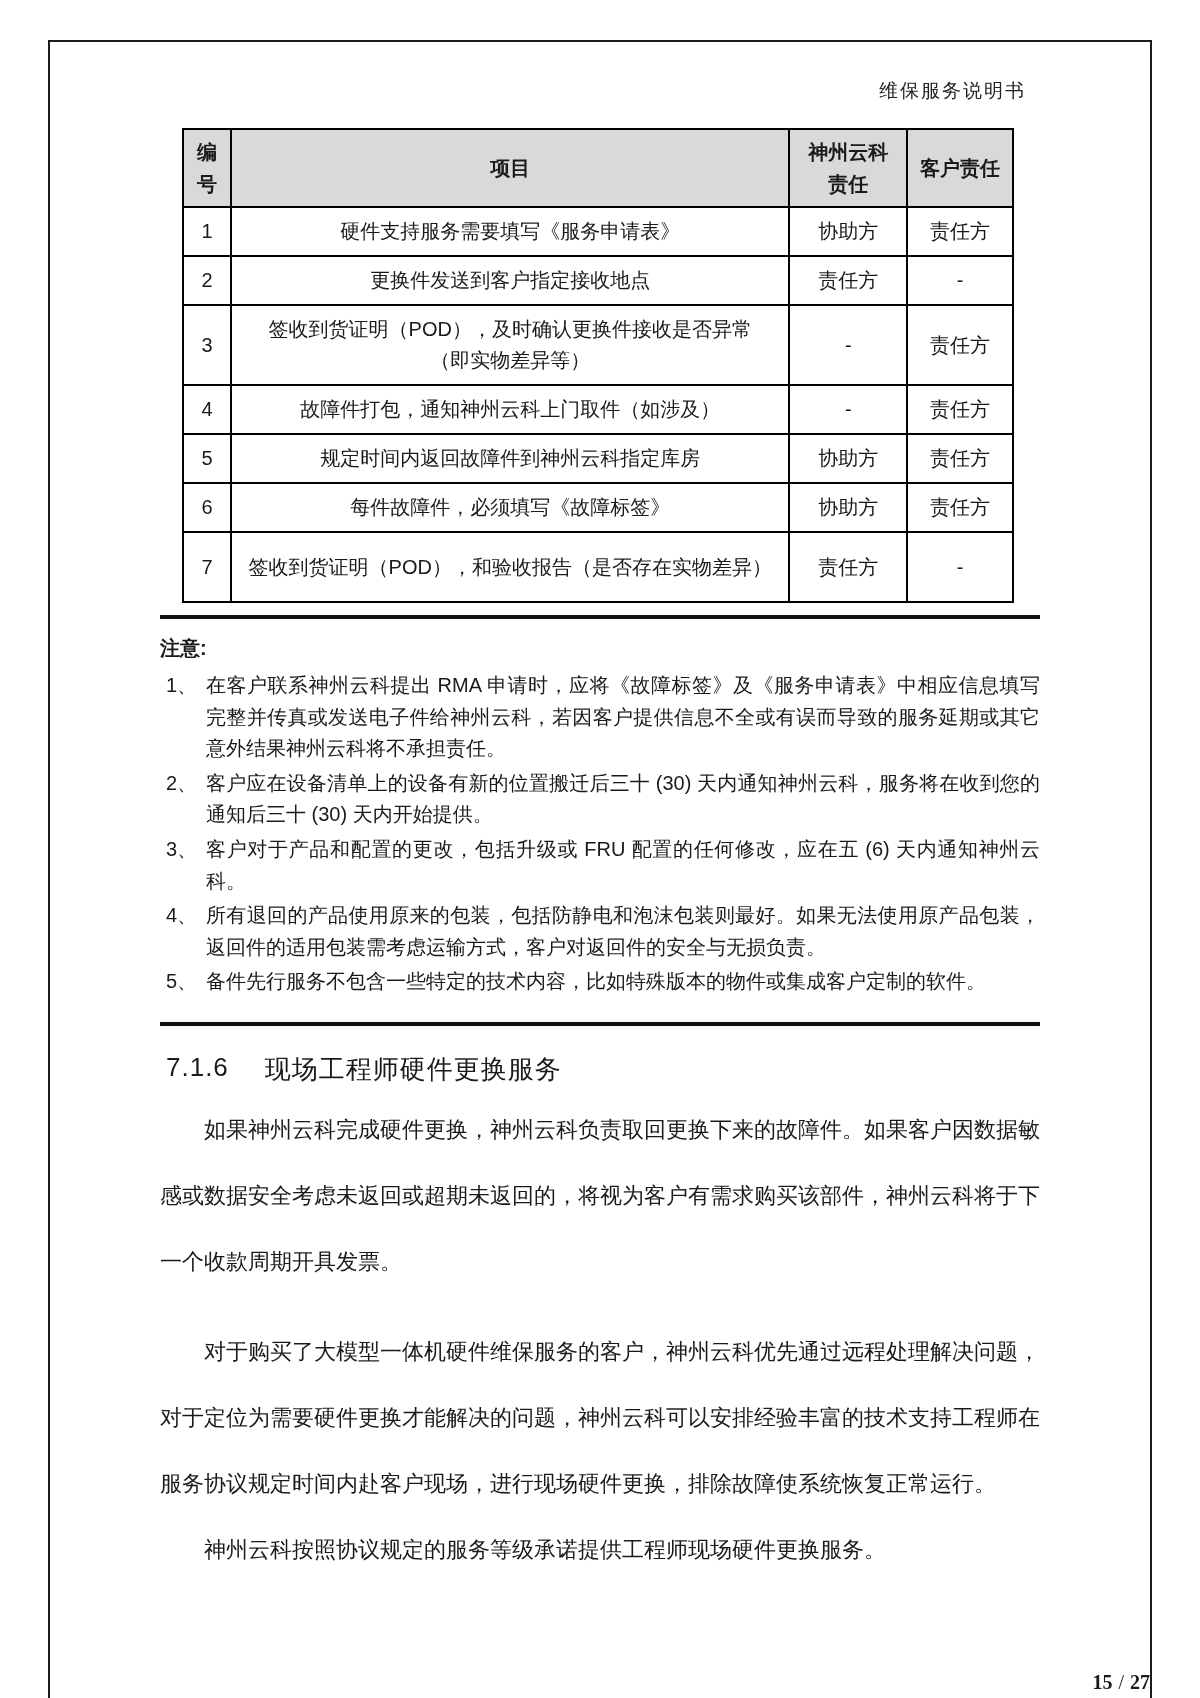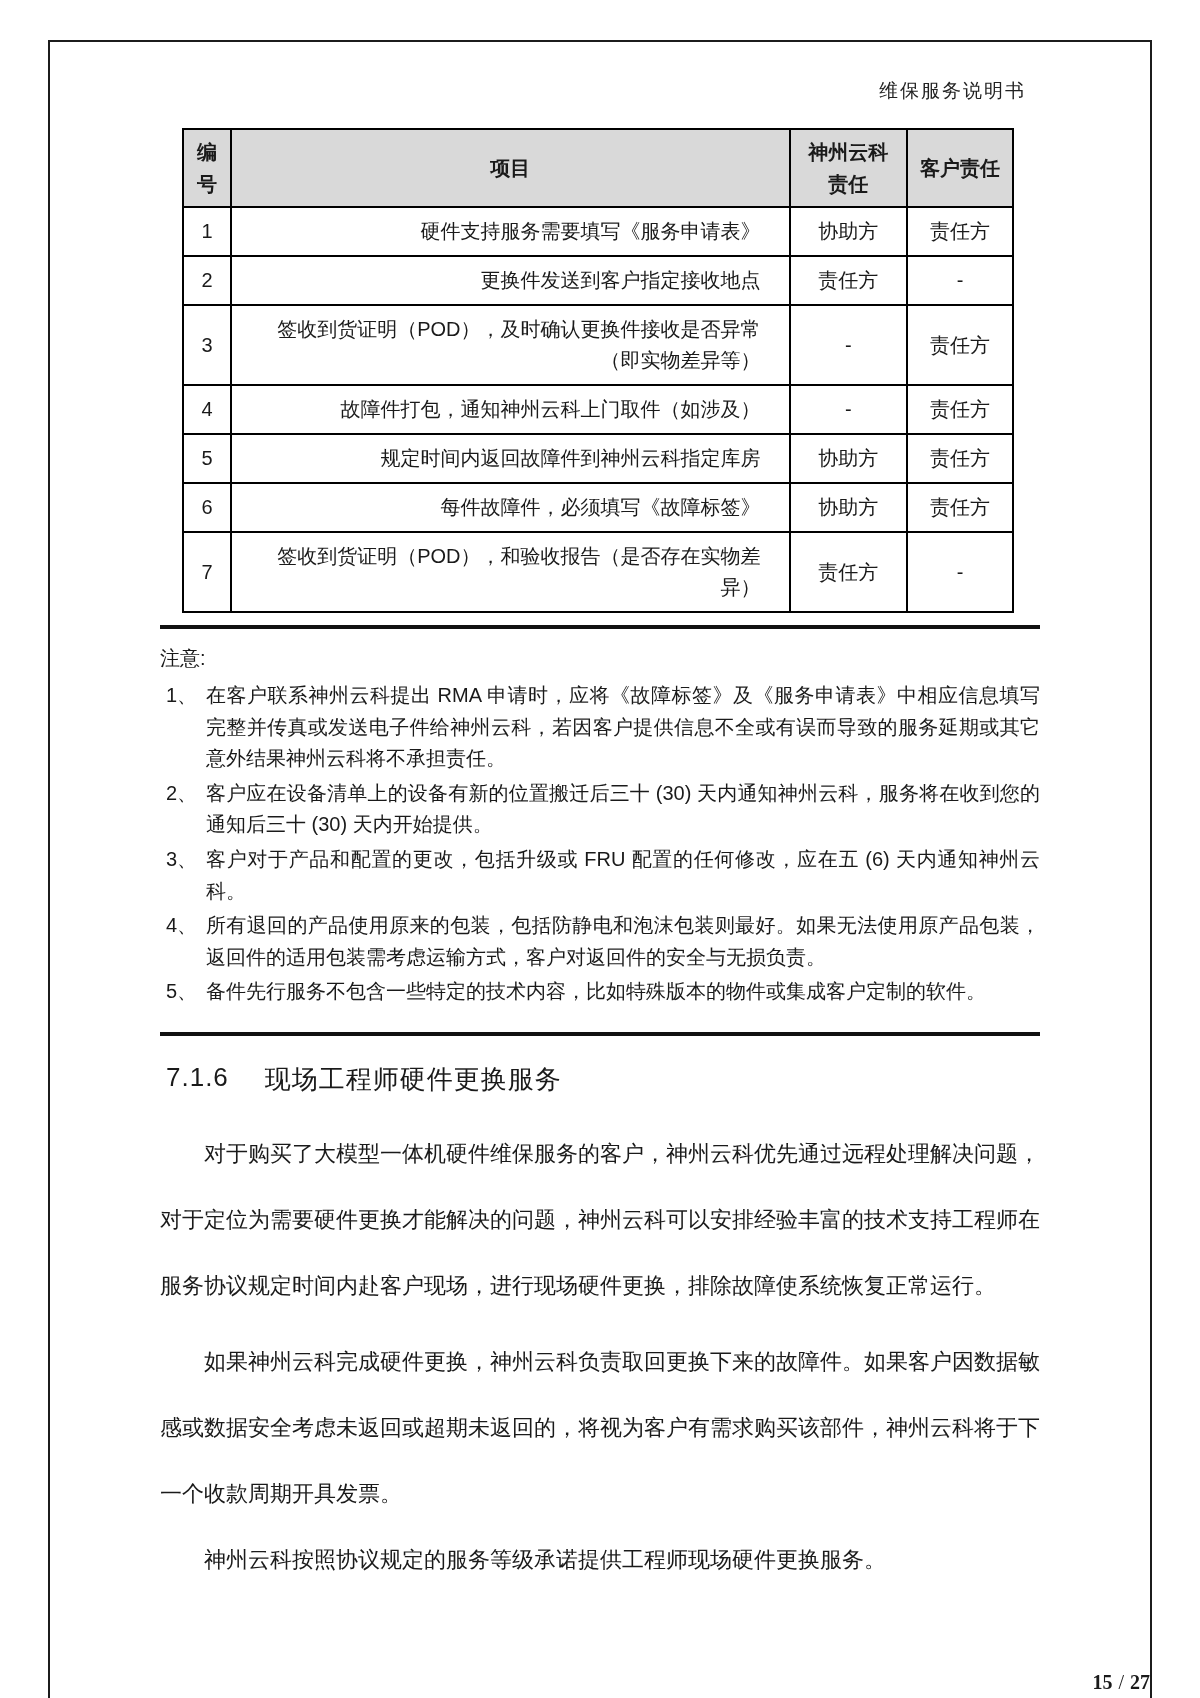--- a/index.html
+++ b/index.html
@@ -42,39 +42,39 @@
     border-collapse: collapse;
     font-size: 20px;
   }
   .resp-table th, .resp-table td {
     border: 2px solid #000;
     text-align: center;
     vertical-align: middle;
     padding: 6px 8px;
   }
   .resp-table th { background: #d9d9d9; font-weight: bold; height: 70px; white-space: pre-line; line-height: 1.6; }
-  .resp-table td.item { text-align: right; padding: 8px 28px; white-space: pre-line; line-height: 1.55; }
+  .resp-table td.item { text-align: center; padding: 8px 12px; white-space: pre-line; line-height: 1.55; }
   .resp-table tr.row-normal td { height: 47px; }
   .resp-table tr.row-tall td { height: 70px; }
   .col-no { width: 48px; }
   .col-item { width: 560px; }
   .col-vendor { width: 118px; }
   .col-customer { width: 106px; }
 
   .rule {
     height: 4px;
     background: #111;
     margin-top: 12px;
   }
   .rule.rule-2 { margin-top: 24px; }
 
   .notes-title {
     margin-top: 16px;
     font-size: 20px;
-    font-weight: normal;
+    font-weight: bold;
   }
   .notes { margin-top: 8px; }
   .note {
     display: flex;
     margin-bottom: 3px;
     font-size: 20px;
     line-height: 1.58;
   }
   .note .num { flex: 0 0 46px; padding-left: 6px; }
   .note .txt { flex: 1; text-align: justify; }
@@ -203,22 +203,22 @@
       </div>
     </div>
 
     <div class="rule rule-2"></div>
 
     <h3 class="section-heading">
       <span>7.1.6</span>
       <span>现场工程师硬件更换服务</span>
     </h3>
 
+    <p class="body-para p2">如果神州云科完成硬件更换，神州云科负责取回更换下来的故障件。如果客户因数据敏感或数据安全考虑未返回或超期未返回的，将视为客户有需求购买该部件，神州云科将于下一个收款周期开具发票。</p>
     <p class="body-para p1">对于购买了大模型一体机硬件维保服务的客户，神州云科优先通过远程处理解决问题，对于定位为需要硬件更换才能解决的问题，神州云科可以安排经验丰富的技术支持工程师在服务协议规定时间内赴客户现场，进行现场硬件更换，排除故障使系统恢复正常运行。</p>
-    <p class="body-para p2">如果神州云科完成硬件更换，神州云科负责取回更换下来的故障件。如果客户因数据敏感或数据安全考虑未返回或超期未返回的，将视为客户有需求购买该部件，神州云科将于下一个收款周期开具发票。</p>
     <p class="body-para p3">神州云科按照协议规定的服务等级承诺提供工程师现场硬件更换服务。</p>
 
   </div>
 
   <div class="page-footer">
     <span class="pg-num">15</span><span class="pg-sep">/</span><span class="pg-num">27</span>
   </div>
 </div>
 
 </body></html>

